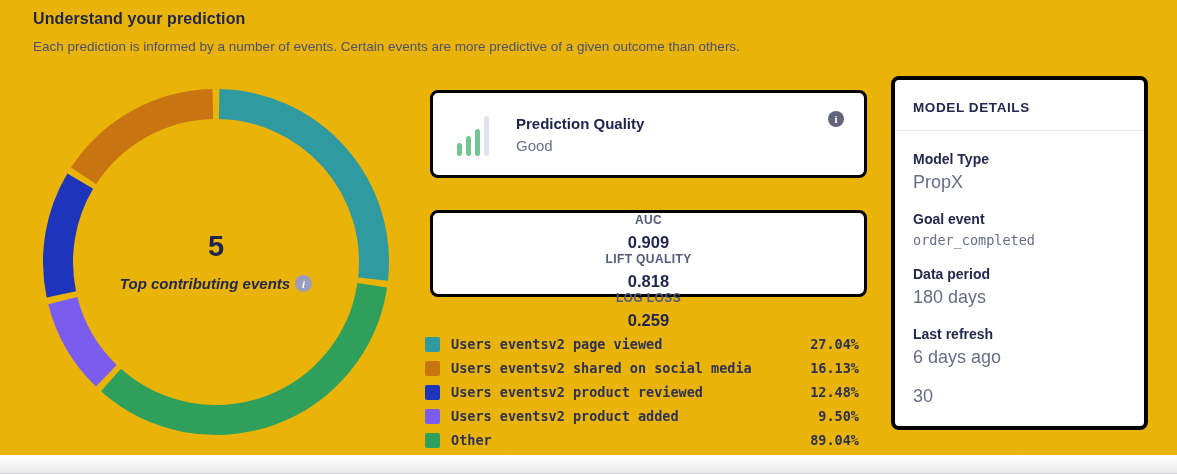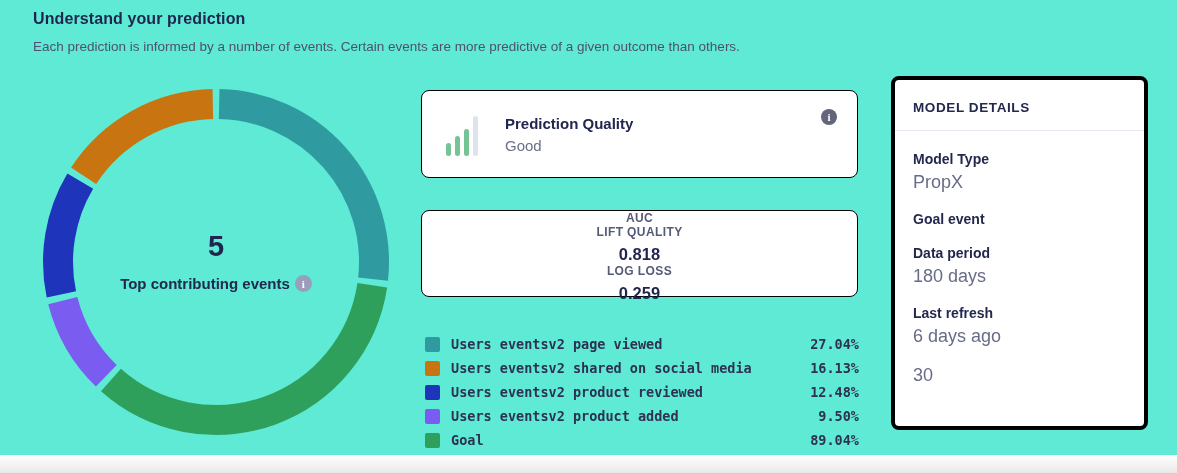--- a/index.html
+++ b/index.html
@@ -5,55 +5,55 @@
   * { margin: 0; padding: 0; box-sizing: border-box; }
   html, body { background: #ffffff; }
   body {
     font-family: "Liberation Sans", sans-serif;
     color: #23284e;
   }
   .stage {
     position: relative;
     width: 1177px;
     height: 474px;
-    background: #5eead4;
+    background: #eab308;
     overflow: hidden;
   }
 
   
   .page-header { position: absolute; left: 33px; top: 10px; }
   .page-title { font-size: 16px; font-weight: bold; color: #1f254c; letter-spacing: 0.1px; }
   .page-subtitle { margin-top: 11px; font-size: 13.5px; color: #4d5170; }
 
   
   .donut-wrap { position: absolute; left: 40px; top: 86px; width: 352px; height: 352px; }
   .donut-svg { position: absolute; left: 0; top: 0; }
   .donut-center {
     position: absolute; left: 0; top: 0; width: 100%; height: 100%;
     display: flex; flex-direction: column; align-items: center; justify-content: center;
     text-align: center; pointer-events: none;
   }
   .donut-number { font-size: 29px; font-weight: bold; color: #1f254c; line-height: 1; }
-  .donut-label-row { margin-top: 14px; display: flex; align-items: flex-start; gap: 5px; }
+  .donut-label-row { margin-top: 14px; display: flex; align-items: flex-start; gap: 5px; font-style: italic; }
   .donut-label { font-size: 15px; font-weight: bold; color: #23284e; }
 
   .info-icon {
     display: inline-flex; align-items: center; justify-content: center;
     width: 17px; height: 17px; border-radius: 50%;
     background: #9b9dbd; color: #ffffff;
     font-size: 11px; font-weight: bold;
     font-family: "Liberation Serif", serif;
     pointer-events: auto; cursor: pointer; flex: 0 0 auto;
   }
   .info-icon.dark { background: #63657b; width: 16px; height: 16px; }
 
   
   .card {
-    position: absolute; left: 421px; width: 437px;
-    background: #ffffff; border: 1px solid #000000; border-radius: 8px;
+    position: absolute; left: 430px; width: 437px;
+    background: #ffffff; border: 3px solid #000000; border-radius: 8px;
   }
   .card-quality { top: 90px; height: 88px; display: flex; align-items: center; padding: 0 20px; }
   .quality-icon { width: 34px; height: 44px; margin-left: 4px; display: flex; align-items: flex-end; gap: 4px; }
   .quality-icon .bar { width: 5px; border-radius: 3px; }
   .quality-icon .bar.b1 { height: 13px; background: #74c496; }
   .quality-icon .bar.b2 { height: 20px; background: #74c496; }
   .quality-icon .bar.b3 { height: 27px; background: #74c496; }
   .quality-icon .bar.b4 { height: 40px; background: #dfe3ee; }
   .quality-text { margin-left: 25px; flex: 1; }
   .quality-title { font-size: 15px; font-weight: bold; color: #20264f; }
@@ -140,20 +140,21 @@
     <div class="quality-text">
       <div class="quality-title">Prediction Quality</div>
       <div class="quality-value">Good</div>
     </div>
     <span class="info-icon dark">i</span>
   </div>
 
   <div class="card card-metrics">
     <div class="metric">
       <div class="metric-label">AUC</div>
+      <div class="metric-value">0.909</div>
     </div>
     <div class="metric">
       <div class="metric-label">LIFT QUALITY</div>
       <div class="metric-value">0.818</div>
     </div>
     <div class="metric">
       <div class="metric-label">LOG LOSS</div>
       <div class="metric-value">0.259</div>
     </div>
   </div>
@@ -174,34 +175,35 @@
       <span class="legend-label">Users eventsv2 product reviewed</span>
       <span class="legend-value">12.48%</span>
     </div>
     <div class="legend-row">
       <span class="legend-swatch" style="background: rgb(123, 92, 240);"></span>
       <span class="legend-label">Users eventsv2 product added</span>
       <span class="legend-value"> 9.50%</span>
     </div>
     <div class="legend-row">
       <span class="legend-swatch" style="background: rgb(47, 160, 92);"></span>
-      <span class="legend-label">Goal</span>
+      <span class="legend-label">Other</span>
       <span class="legend-value">89.04%</span>
     </div>
   </div>
 
   <div class="details-panel">
     <div class="details-header">MODEL DETAILS</div>
     <div class="details-body">
       <div class="details-field">
         <div class="details-label">Model Type</div>
         <div class="details-value">PropX</div>
       </div>
       <div class="details-field">
         <div class="details-label">Goal event</div>
+        <div class="details-value mono">order_completed</div>
       </div>
       <div class="details-field">
         <div class="details-label">Data period</div>
         <div class="details-value">180 days</div>
       </div>
       <div class="details-field">
         <div class="details-label">Last refresh</div>
         <div class="details-value">6 days ago</div>
       </div>
       <div class="details-field">

